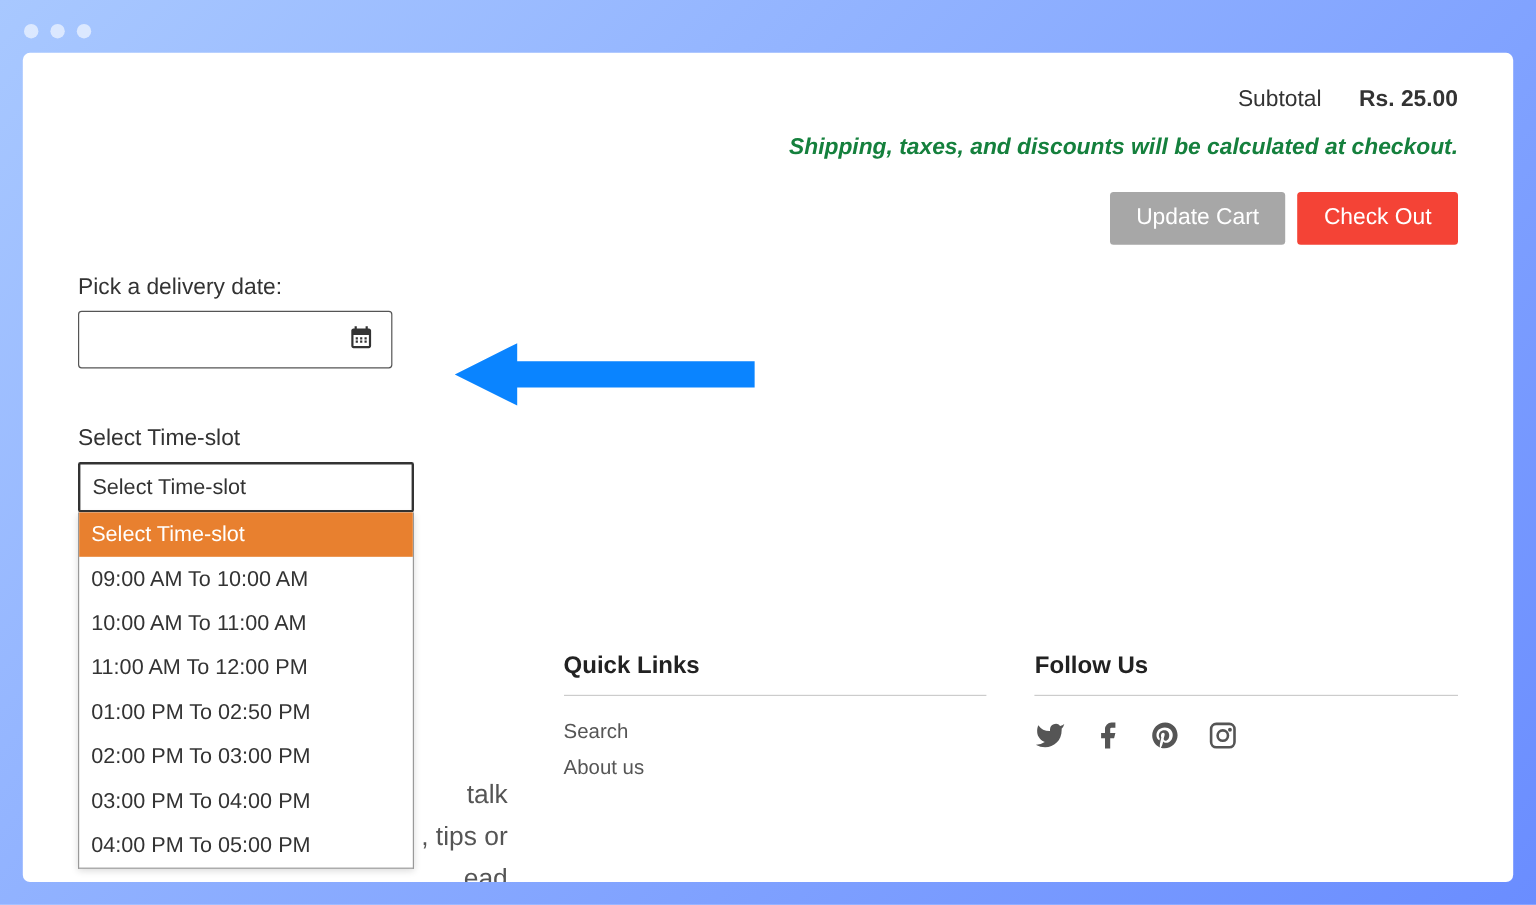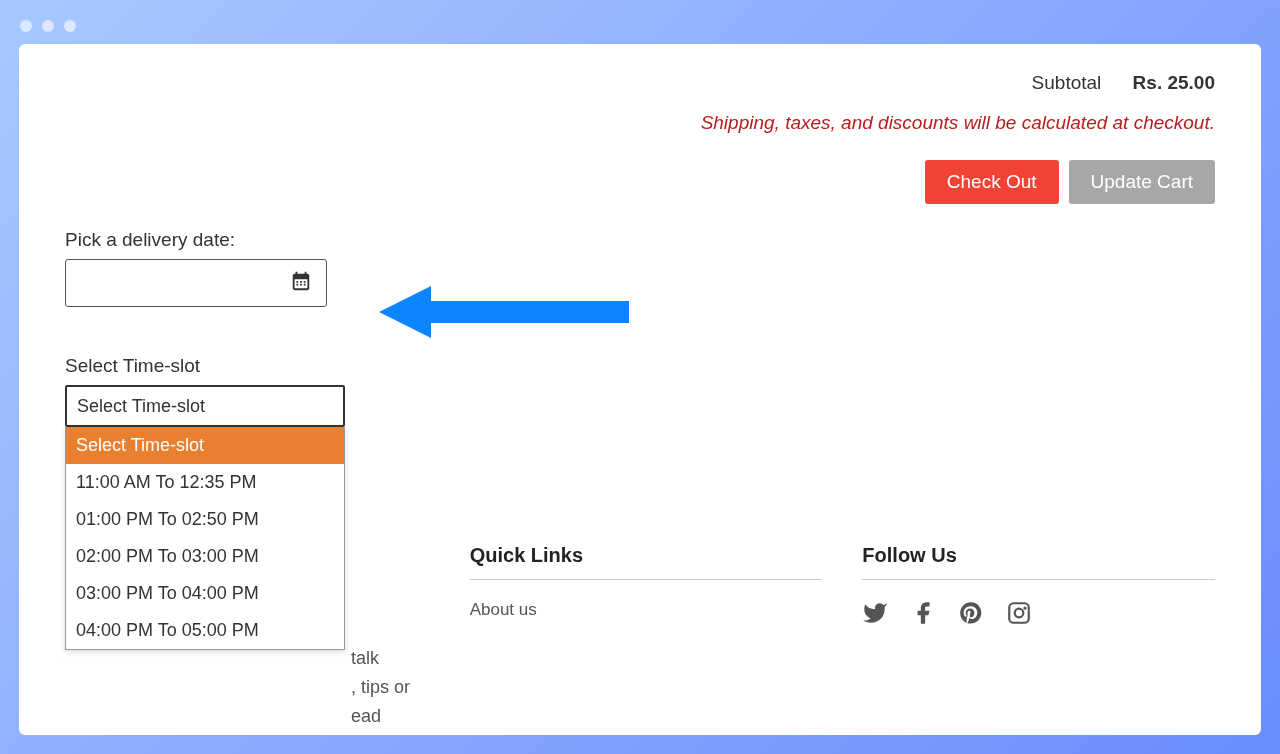--- a/index.html
+++ b/index.html
@@ -41,22 +41,23 @@
   .subtotal-row {
     font-size: 19px;
     color: #333;
     margin-bottom: 18px;
   }
   .subtotal-row .label { margin-right: 10px; }
   .subtotal-row .value { font-weight: 600; padding-left: 16px; }
   .note {
     font-style: italic;
     font-size: 19px;
-    color: #b91c1c;
+    color: #15803d;
     margin-bottom: 26px;
+    font-weight: bold;
   }
   .button-row {
     display: flex;
     justify-content: flex-end;
     gap: 10px;
     margin-bottom: 22px;
   }
   .btn {
     padding: 11px 22px;
     font-size: 19px;
@@ -165,85 +166,89 @@
     width: 26px;
     height: 26px;
     fill: #555;
   }
 
   .behind-text {
     position: absolute;
     top: 600px;
     left: 332px;
     color: #555;
-    font-size: 18px;
+    font-size: 22px;
     line-height: 1.6;
     z-index: 1;
+    text-align: right;
   }
 </style>
 </head>
 <body>
 
 <div class="window-dots">
   <div class="dot"></div>
     <div class="dot"></div>
     <div class="dot"></div>
 </div>
 
 <div class="browser-window">
 
   <div class="top-section">
     <div class="subtotal-row">
       <span class="label">Subtotal</span>
       <span class="value">Rs. 25.00</span>
     </div>
     <div class="note">Shipping, taxes, and discounts will be calculated at checkout.</div>
     <div class="button-row">
+      <button class="btn btn-gray">Update Cart</button>
       <button class="btn btn-red">Check Out</button>
-      <button class="btn btn-gray">Update Cart</button>
     </div>
   </div>
 
   <div class="field-label">Pick a delivery date:</div>
   <div class="date-input">
     <span>
       <svg viewBox="0 0 24 24">
           <path d="M19 4h-1V2h-2v2H8V2H6v2H5c-1.1 0-2 .9-2 2v14c0 1.1.9 2 2 2h14c1.1 0 2-.9 2-2V6c0-1.1-.9-2-2-2zm0 16H5V10h14v10zM7 12h2v2H7zm4 0h2v2h-2zm4 0h2v2h-2zM7 15h2v2H7zm4 0h2v2h-2zm4 0h2v2h-2z"></path>
         </svg>
     </span>
   </div>
 
   <div class="timeslot-section">
     <div class="field-label">Select Time-slot</div>
     <div class="timeslot-select">
       <span>Select Time-slot</span>
     </div>
     <div class="dropdown">
       <div class="option selected">Select Time-slot</div>
-      <div class="option">11:00 AM To 12:35 PM</div>
+      <div class="option">09:00 AM To 10:00 AM</div>
+      <div class="option">10:00 AM To 11:00 AM</div>
+      <div class="option">11:00 AM To 12:00 PM</div>
       <div class="option">01:00 PM To 02:50 PM</div>
       <div class="option">02:00 PM To 03:00 PM</div>
       <div class="option">03:00 PM To 04:00 PM</div>
       <div class="option">04:00 PM To 05:00 PM</div>
     </div>
   </div>
 
   <div class="behind-text">
     <div>talk</div>
     <div>, tips or</div>
     <div>ead</div>
   </div>
 
   <div class="footer-columns">
     <div class="footer-col">
       
     </div>
     <div class="footer-col">
       <h3>Quick Links</h3>
       <hr>
+      <a class="link">Search</a>
       <a class="link">About us</a>
     </div>
     <div class="footer-col">
       <h3>Follow Us</h3>
       <hr>
       <div class="social-row">
         <a><svg viewBox="0 0 24 24">
               <path d="M23 3a10.9 10.9 0 0 1-3.14 1.53 4.48 4.48 0 0 0-7.86 3v1A10.66 10.66 0 0 1 3 4s-4 9 5 13a11.64 11.64 0 0 1-7 2c9 5 20 0 20-11.5a4.5 4.5 0 0 0-.08-.83A7.72 7.72 0 0 0 23 3z"></path>
             </svg></a>
         <a><svg viewBox="0 0 24 24">

